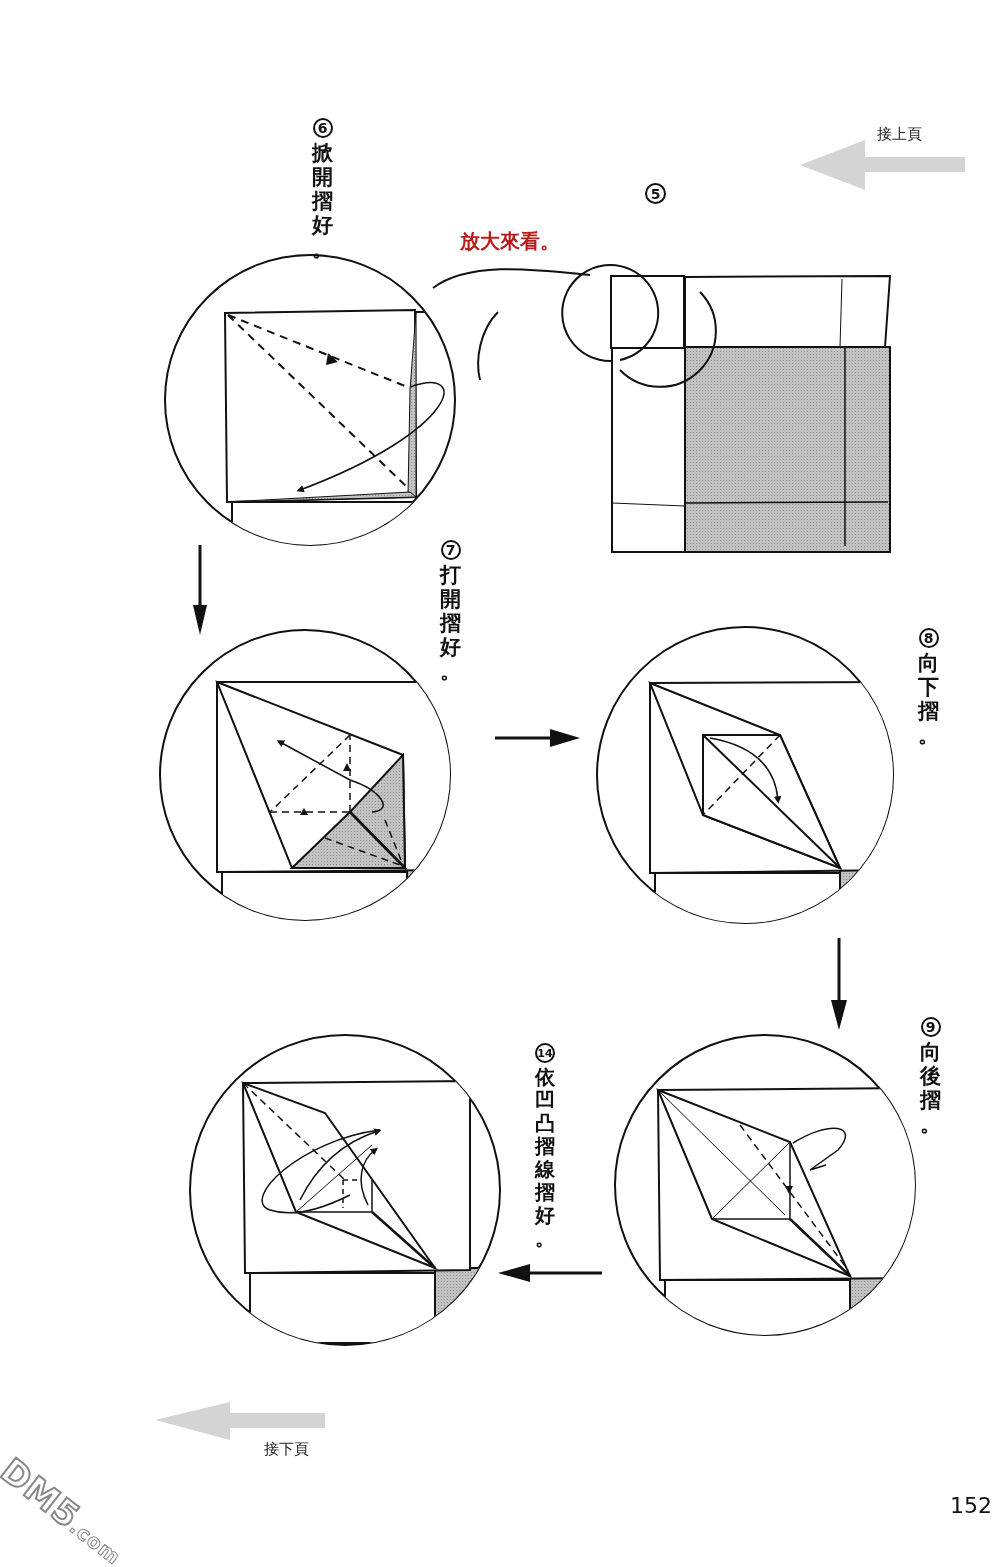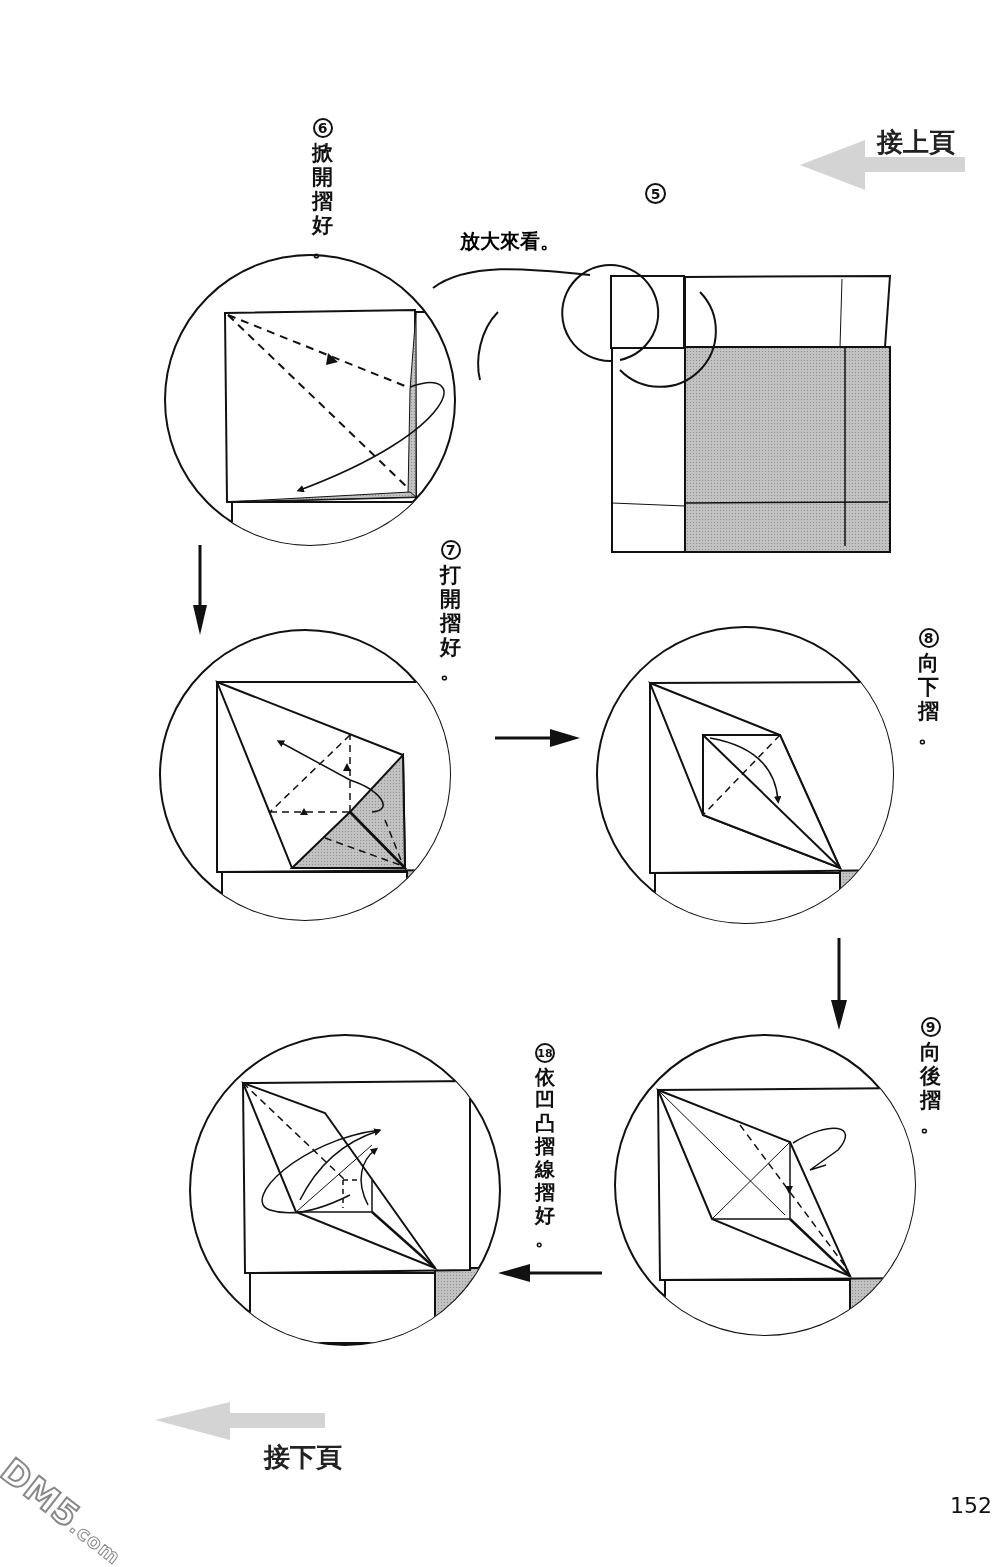--- a/index.html
+++ b/index.html
@@ -1,24 +1,24 @@
 <!DOCTYPE html>
 <html><head>
 <meta charset="utf-8">
 <style>
   html, body { margin:0; padding:0; background:#ffffff; }
   body { width:1000px; height:1567px; position:relative; overflow:hidden; font-family:"DejaVu Sans", sans-serif; color:#111; }
   svg.diagram { position:absolute; left:0; top:0; width:1000px; height:1567px; }
   .vlabel { position:absolute; display:flex; flex-direction:column; align-items:center; font-weight:bold; font-size:21px; line-height:24px; color:#111; }
   .vlabel .num { display:inline-flex; align-items:center; justify-content:center; width:20px; height:20px; border:2px solid #111; border-radius:50%; font-size:14px; line-height:1; margin-bottom:3px; box-sizing:border-box; }
   .vlabel .ch { display:block; }
-  .hlabel { position:absolute; font-weight:bold; font-size:20px; color:#000000; white-space:nowrap; }
+  .hlabel { position:absolute; font-weight:bold; font-size:20px; color:#b91c1c; white-space:nowrap; }
   .stepnum { position:absolute; display:inline-flex; align-items:center; justify-content:center; width:21px; height:21px; border:2px solid #111; border-radius:50%; font-size:14px; font-weight:bold; box-sizing:border-box; }
   .pagenum { position:absolute; font-weight:normal; font-size:22px; color:#111; }
-  .nav-label { position:absolute; font-weight:bold; font-size:26px; color:#222; }
+  .nav-label { position:absolute; font-weight:normal; font-size:15px; color:#222; }
   .watermark { position:absolute; left:18px; top:1450px; transform:rotate(38deg); transform-origin:left top; font-weight:bold; font-size:34px; color:#fff; -webkit-text-stroke:2px #888; letter-spacing:1px; }
   .watermark small { font-size:20px; -webkit-text-stroke:1px #888; }
 </style>
 </head>
 <body>
 
 <svg class="diagram" viewBox="0 0 1000 1567" xmlns="http://www.w3.org/2000/svg">
   <defs>
     <pattern id="dots" width="3" height="3" patternUnits="userSpaceOnUse">
       <rect width="3" height="3" fill="#c2c2c2"></rect>
@@ -215,21 +215,21 @@
 
 <div class="vlabel" style="left:920px; top:1017px;">
   <span class="num">9</span>
   <span class="ch">向</span>
   <span class="ch">後</span>
   <span class="ch">摺</span>
   <span class="ch">。</span>
 </div>
 
 <div class="vlabel" style="left:535px; top:1043px; font-size:20px; line-height:23px;">
-  <span class="num" style="font-size:11px;">18</span>
+  <span class="num" style="font-size:11px;">14</span>
   <span class="ch">依</span>
   <span class="ch">凹</span>
   <span class="ch">凸</span>
   <span class="ch">摺</span>
   <span class="ch">線</span>
   <span class="ch">摺</span>
   <span class="ch">好</span>
   <span class="ch">。</span>
 </div>
 

